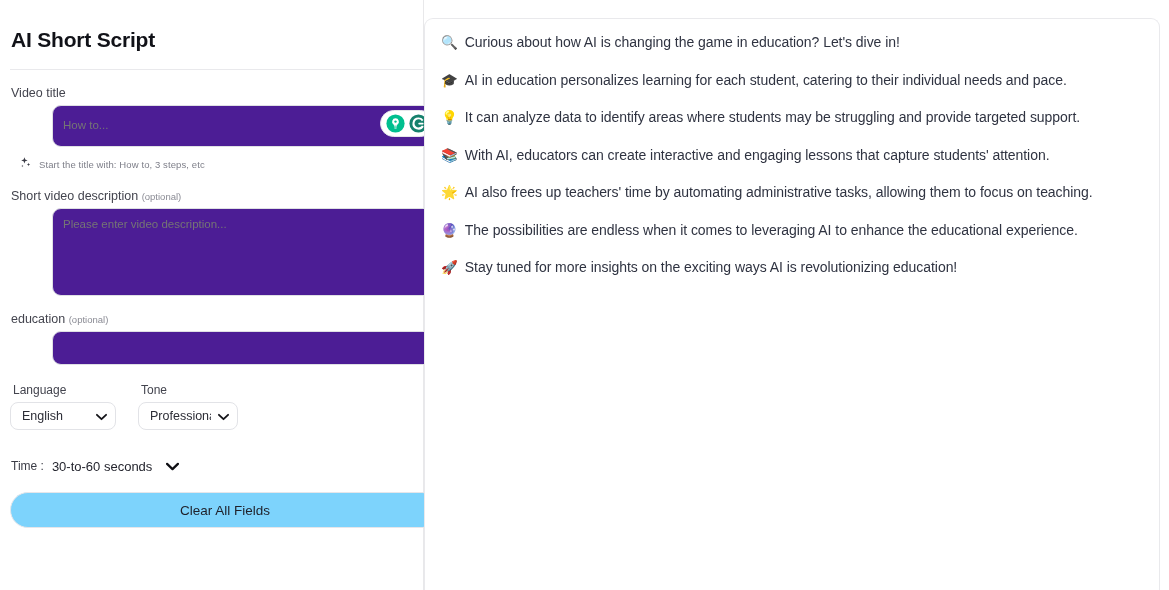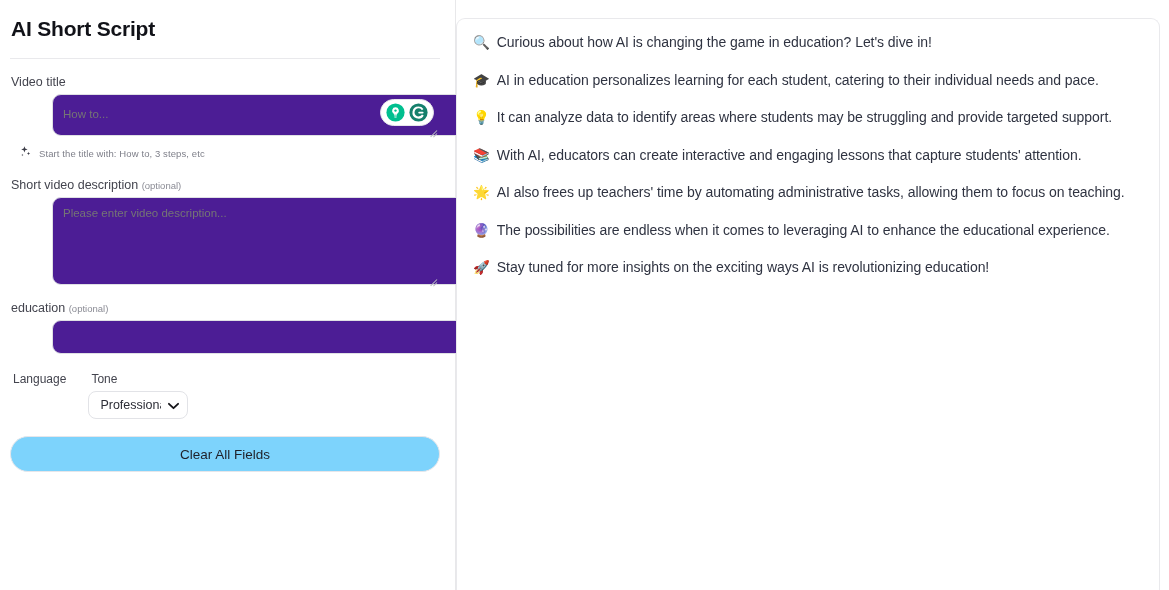--- a/index.html
+++ b/index.html
@@ -13,23 +13,23 @@
   #app {
     position: relative;
     width: 1169px; height: 590px;
     display: flex;
     background: #ffffff;
   }
 
   
   .left-pane {
     position: relative;
-    width: 456px;
+    width: 424px;
     height: 590px;
-    padding: 0 16px 0 10px;
+    padding: 11px 16px 0 10px;
     border-right: 1px solid #e8e8ea;
     background: #fff;
   }
 
   .page-title {
     font-size: 21px;
     font-weight: bold;
     color: #111218;
     letter-spacing: -0.2px;
     margin: 17px 0 0 1px;
@@ -289,36 +289,57 @@
       <span>education</span>
       <span class="optional">(optional)</span>
     </div>
     <div class="input-wrap">
       <input class="text-box kw-box" type="text" placeholder="" style="">
     </div>
 
     <div class="select-row">
       <div class="select-group">
         <div class="sel-label">Language</div>
+        <span class="sel-wrap">
+          <select id="lang-sel" class="styled-select">
+            <option>English</option>
+          </select>
+          <span class="chev">
+            <svg width="11" height="8" viewBox="0 0 12 8">
+                <path d="M1 1.6 6 6.4l5-4.8" stroke="#141419" stroke-width="2" fill="none" stroke-linecap="round" stroke-linejoin="round"></path>
+              </svg>
+          </span>
+        </span>
       </div>
       <div class="select-group">
         <div class="sel-label">Tone</div>
         <span class="sel-wrap">
           <select id="tone-sel" class="styled-select">
             <option>Professional</option>
           </select>
           <span class="chev">
             <svg width="11" height="8" viewBox="0 0 12 8">
                 <path d="M1 1.6 6 6.4l5-4.8" stroke="#141419" stroke-width="2" fill="none" stroke-linecap="round" stroke-linejoin="round"></path>
               </svg>
           </span>
         </span>
       </div>
     </div>
 
+    <div class="time-row">
+      <span class="time-label">Time :</span>
+      <span class="time-value-wrap">
+        <span class="time-value">30-to-60 seconds</span>
+        <span>
+          <svg width="13" height="9" viewBox="0 0 12 8">
+              <path d="M1 1.6 6 6.4l5-4.8" stroke="#0f0f14" stroke-width="2.1" fill="none" stroke-linecap="round" stroke-linejoin="round"></path>
+            </svg>
+        </span>
+      </span>
+    </div>
 
     <button class="btn btn-secondary">Clear All Fields</button>
   </div>
 
   <div class="right-pane">
     <div class="script-card">
       <div id="script-lines">
           <div class="script-line">
             <span class="script-emoji">🔍</span>
             <span class="script-text">Curious about how AI is changing the game in education? Let's dive in!</span>

